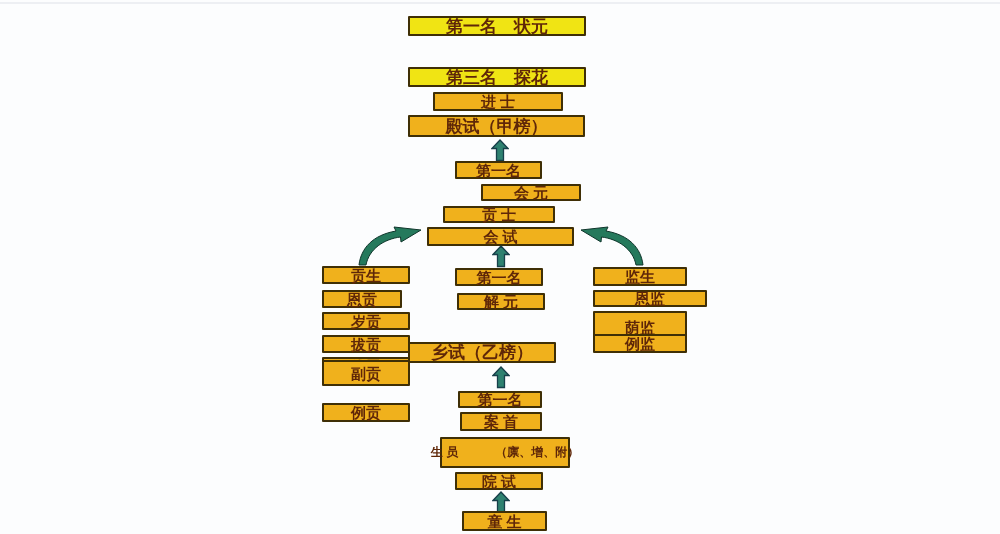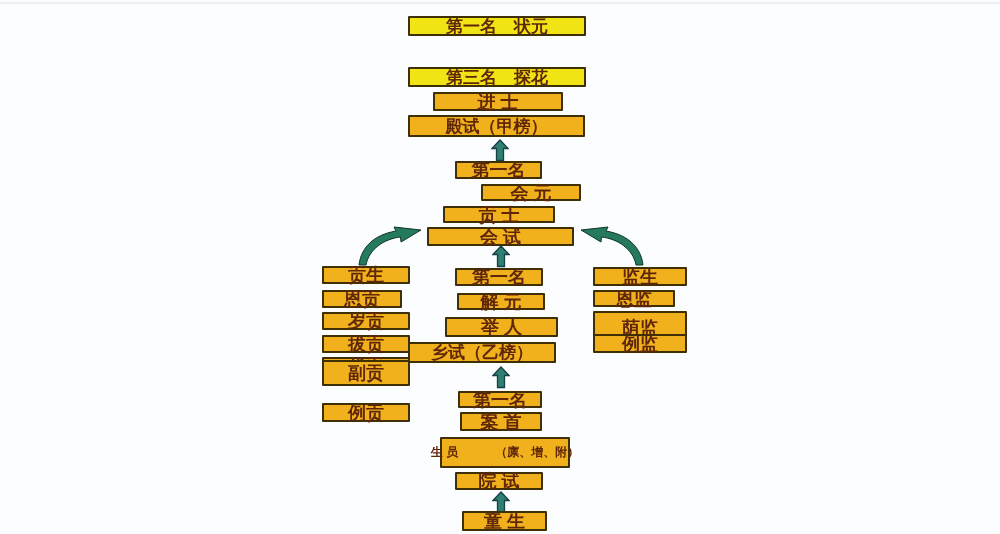--- a/index.html
+++ b/index.html
@@ -13,21 +13,21 @@
   .stage::before{
     content:"";position:absolute;left:0;top:2px;width:100%;height:2px;
     background:#edeff3;
   }
   .bx{
     position:absolute;box-sizing:border-box;
     background:var(--amber,#f0b11c);
     border:2px solid var(--box_border,#3f2f06);
     color:var(--text,#5f2708);
     display:flex;align-items:center;justify-content:center;
-    font-size:18px;font-weight:700;
+    font-size:15px;font-weight:700;
     white-space:pre;line-height:1;
     border-radius:1px;
   }
   .yellow{background:var(--yellow,#f0e414);}
   .wide{font-size:17px;}
   .two-line{flex-direction:row;line-height:1.15;font-size:12px;gap:37px;}
   .arrow{position:absolute;width:18px;height:23px;}
   .arrow path{fill:var(--arrow,#2e8170);stroke:var(--arrow_dark,#173f4a);stroke-width:1.3;}
   .curve{position:absolute;width:68px;height:40px;}
   .curve path{fill:var(--curve,#25795c);stroke:var(--curve_dark,#10362c);stroke-width:1;}
@@ -67,25 +67,24 @@
   <div class="bx" style="left:322px;top:266px;width:88px;height:18px">贡生</div>
   <div class="bx" style="left:322px;top:290px;width:80px;height:18px">恩贡</div>
   <div class="bx" style="left:322px;top:312px;width:88px;height:18px">岁贡</div>
   <div class="bx" style="left:322px;top:335px;width:88px;height:18px">拔贡</div>
   <div class="bx" style="left:322px;top:357px;width:88px;height:18px">优贡</div>
   <div class="bx" style="left:322px;top:360px;width:88px;height:26px">副贡</div>
   <div class="bx" style="left:322px;top:403px;width:88px;height:19px">例贡</div>
 
   <div class="bx" style="left:455px;top:268px;width:88px;height:18px">第一名</div>
   <div class="bx" style="left:457px;top:293px;width:88px;height:17px">解 元</div>
-  <div class="bx" style="left:445px;top:317px;width:113px;height:20px">举 人</div>
   <div class="bx wide" style="left:408px;top:342px;width:148px;height:21px">乡试（乙榜）</div>
 
   <div class="bx" style="left:593px;top:267px;width:94px;height:19px">监生</div>
-  <div class="bx" style="left:593px;top:290px;width:82px;height:17px">恩监</div>
+  <div class="bx" style="left:593px;top:290px;width:114px;height:17px">恩监</div>
   <div class="bx" style="left:593px;top:311px;width:94px;height:33px">荫监</div>
   <div class="bx" style="left:593px;top:334px;width:94px;height:19px">例监</div>
 
   <svg class="arrow" style="left:492px;top:366px" viewBox="0 0 18 23">
     <path d="M9 1 L17 9.5 L12.5 9.5 L12.5 21.5 L5.5 21.5 L5.5 9.5 L1 9.5 Z"></path>
   </svg>
 
   <div class="bx" style="left:458px;top:391px;width:84px;height:17px">第一名</div>
   <div class="bx" style="left:460px;top:412px;width:82px;height:19px">案 首</div>
   <div class="bx two-line" style="left:440px;top:437px;width:130px;height:31px">

